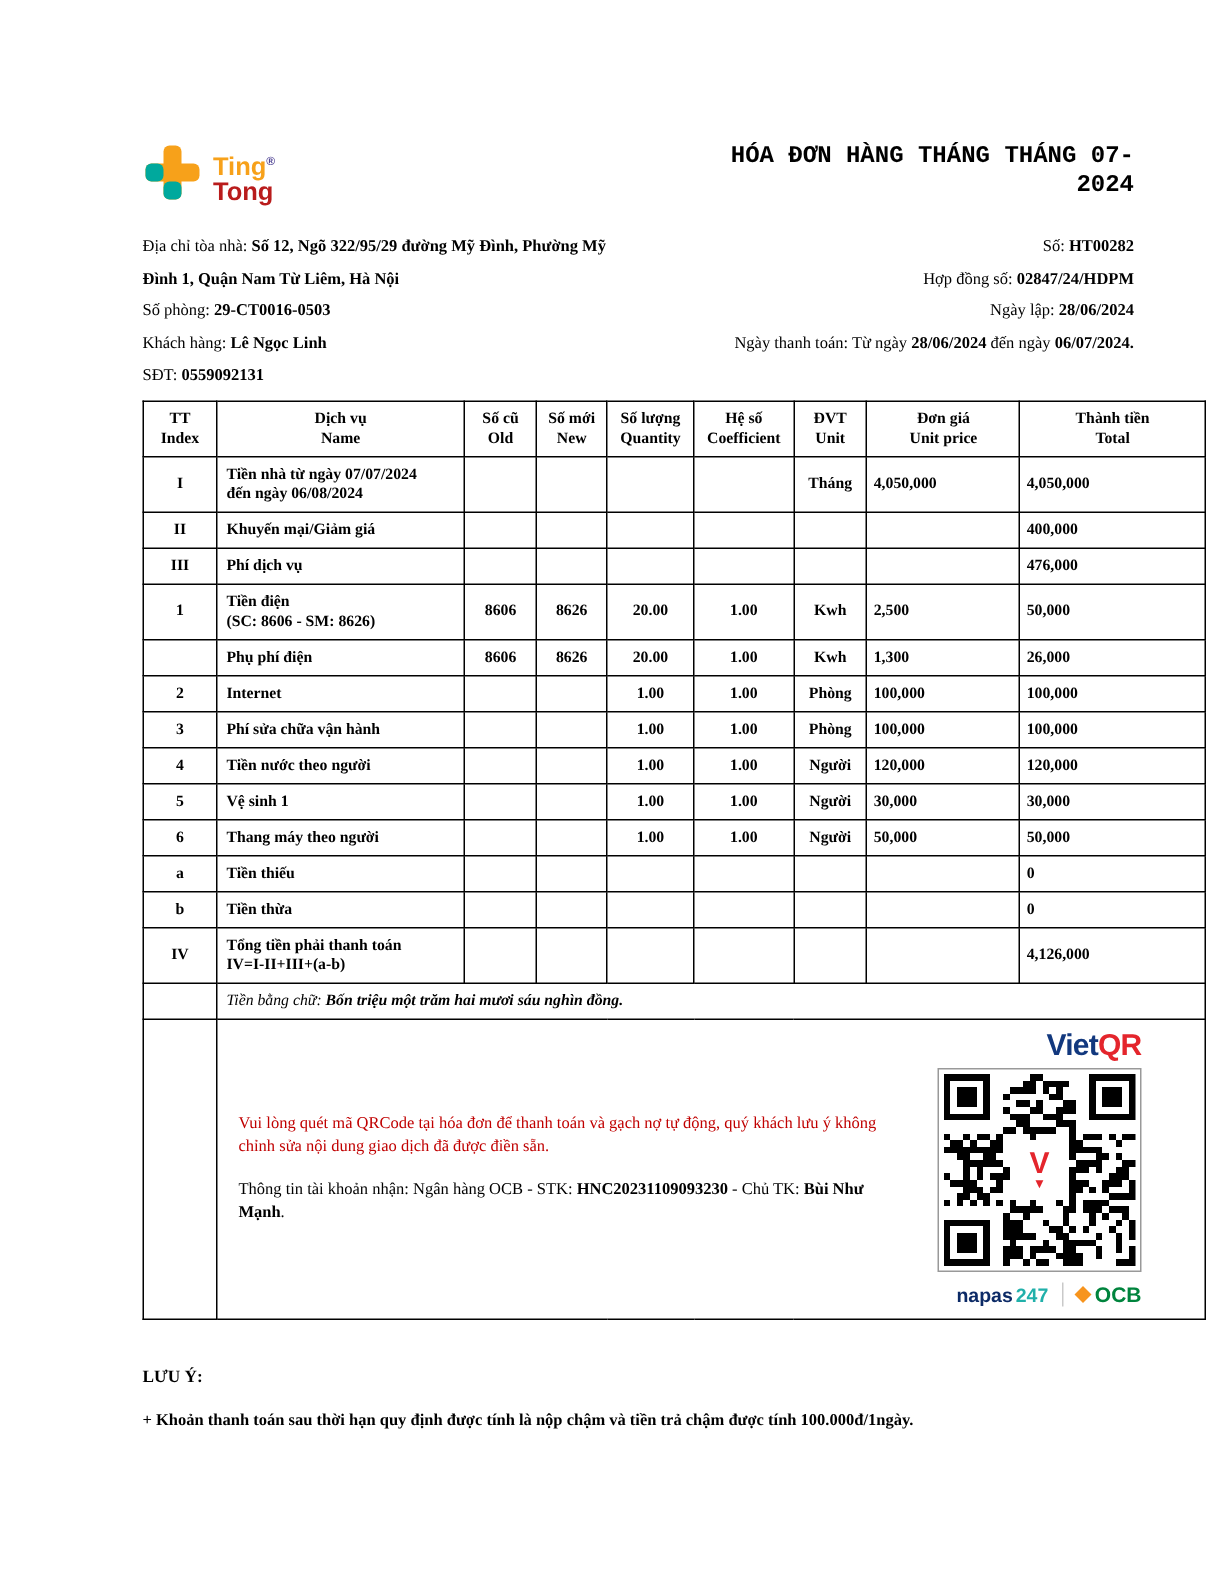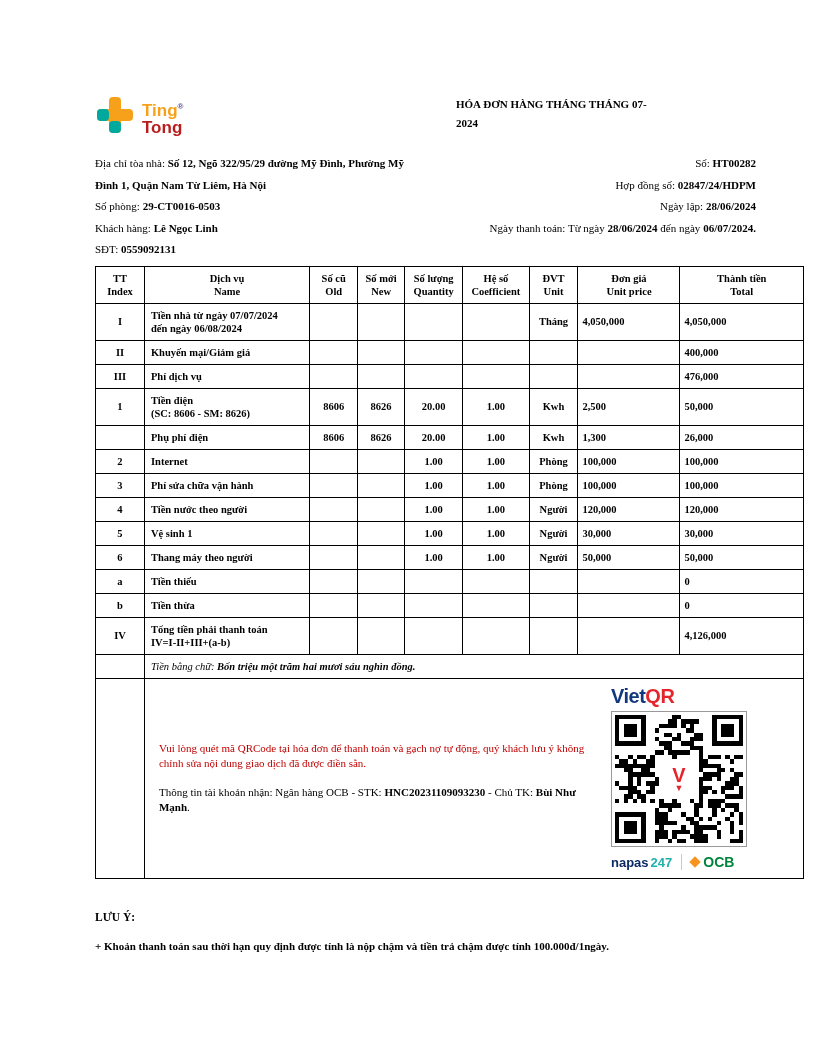--- a/index.html
+++ b/index.html
@@ -13,21 +13,21 @@
 
   
   .header { display:flex; align-items:flex-start; }
   .logo { display:flex; align-items:center; gap:7px; }
   .logo-text { font-family:"Liberation Sans", sans-serif; font-weight:800; font-size:17px; line-height:17px; }
   .logo-ting { color:#F7A11A; }
   .logo-reg  { color:#4B3F92; font-size:8px; vertical-align:super; }
   .logo-tong { color:#b91c1c; }
   .title-block {
     margin-left:auto; margin-right:48px; width:300px;
-    text-align:left; font-weight:bold; font-size:11px; line-height:19px;
+    text-align:right; font-weight:bold; font-size:16px; line-height:19px;font-family:Liberation Mono, monospace;
   }
 
   
   .info { display:flex; margin-top:14px; font-size:11px; line-height:21.5px; }
   .info-left { flex:1; }
   .info-right { width:380px; text-align:right; padding-right:48px; }
   .info b { font-weight:bold; }
 
   
   table.invoice {
@@ -49,21 +49,21 @@
   td.words b { font-weight:bold; font-style:italic; }
 
   
   td.paybox { height:200px; padding:6px !important; }
   .paybox-inner { display:flex; align-items:center; height:100%; }
   .pay-text { flex:1; padding:0 8px; font-weight:normal; }
   .warning { color:#C00000; font-size:11px; line-height:15.5px; max-width:455px; }
   .account { margin-top:13px; font-size:11px; line-height:15.5px; max-width:460px; }
   .account b { font-weight:bold; }
 
-  .qr-stack { width:150px; margin-right:36px; display:flex; flex-direction:column; align-items:flex-start; }
+  .qr-stack { width:150px; margin-right:36px; display:flex; flex-direction:column; align-items:flex-end; }
   .vietqr-logo { font-family:"Liberation Sans", sans-serif; font-weight:800; font-size:20px; line-height:20px; letter-spacing:-0.5px; }
   .vietqr-viet { color:#12387E; }
   .vietqr-qr { color:#E4252C; }
   .qr-wrap { position:relative; margin-top:5px; width:136px; height:136px; border:1px solid #999; background:#fff; padding:3px; }
   .qr-wrap svg { display:block; }
   .qr-center {
     position:absolute; left:50%; top:50%; transform:translate(-50%,-50%);
     width:32px; height:40px; background:#fff;
     display:flex; flex-direction:column; align-items:center; justify-content:center;
   }

